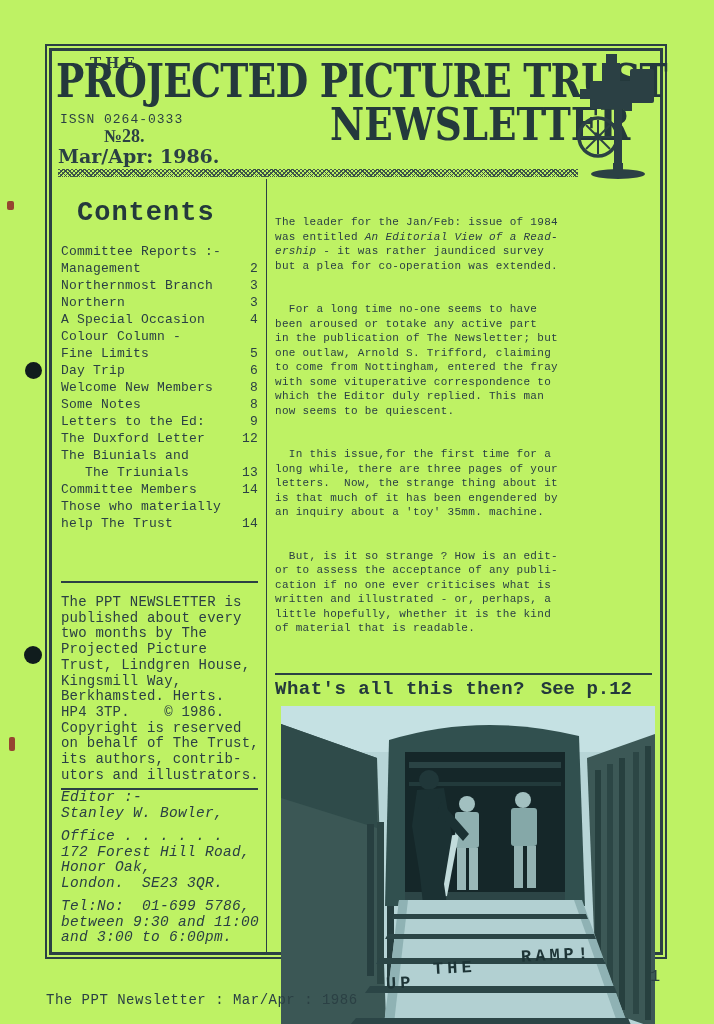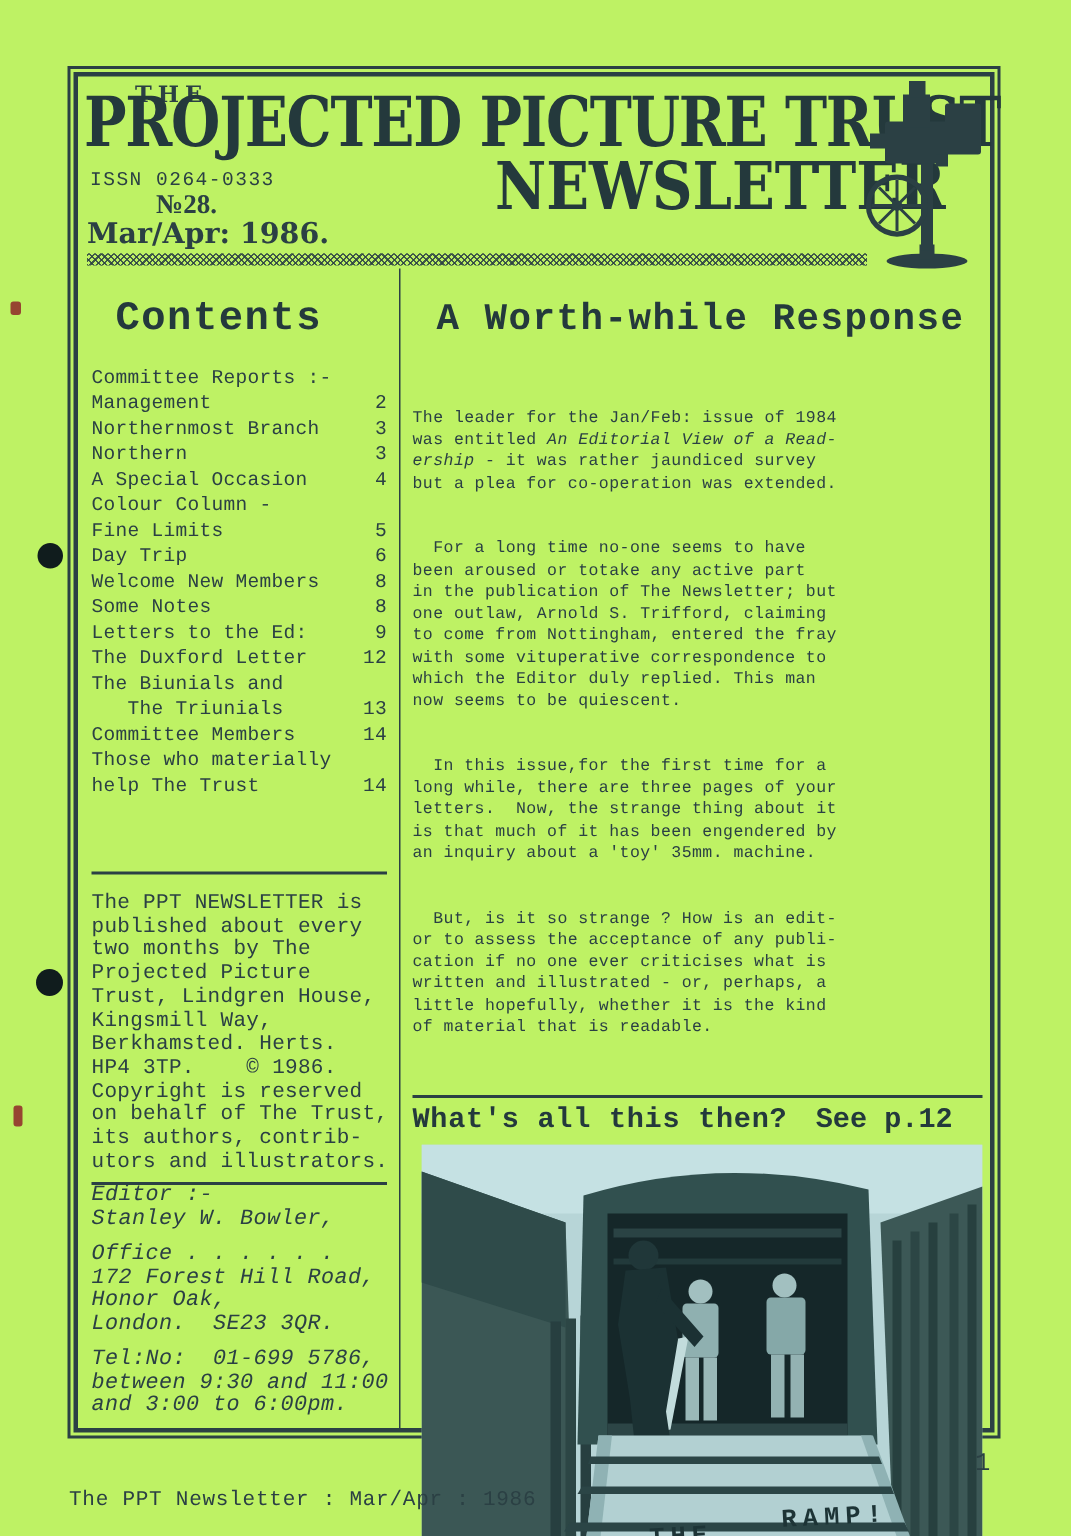--- a/index.html
+++ b/index.html
@@ -230,21 +230,20 @@
 172 Forest Hill Road,
 Honor Oak,
 London.  SE23 3QR.</div>
             <div class="blk">Tel:No:  01-699 5786,
 between 9:30 and 11:00
 and 3:00 to 6:00pm.</div>
           </div>
         </div>
 
         <div class="col-right">
-          <h2 class="article-h">A Worth-while Response</h2>
 
           <div class="article-body">
             <div><span>The leader for the Jan/Feb: issue of 1984
 was entitled </span><em>An Editorial View of a Read-
 ership</em><span> - it was rather jaundiced survey
 but a plea for co-operation was extended.</span></div>
             <div>  For a long time no-one seems to have
 been aroused or totake any active part
 in the publication of The Newsletter; but
 one outlaw, Arnold S. Trifford, claiming

